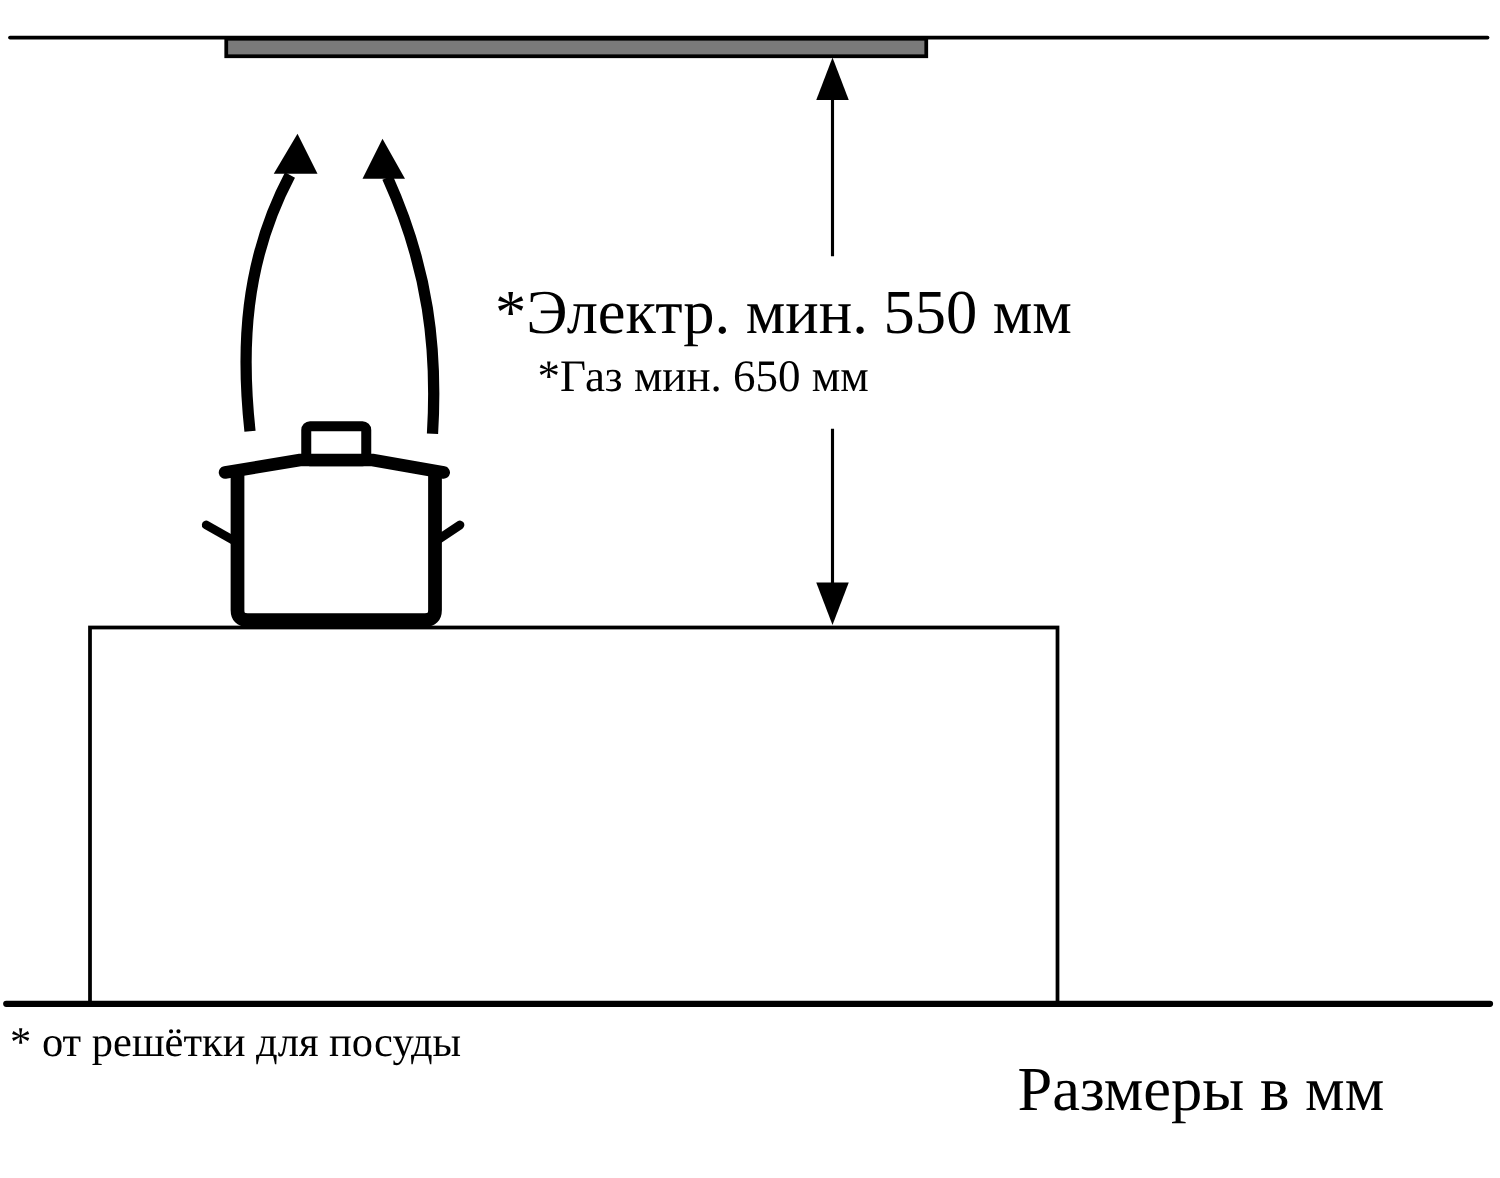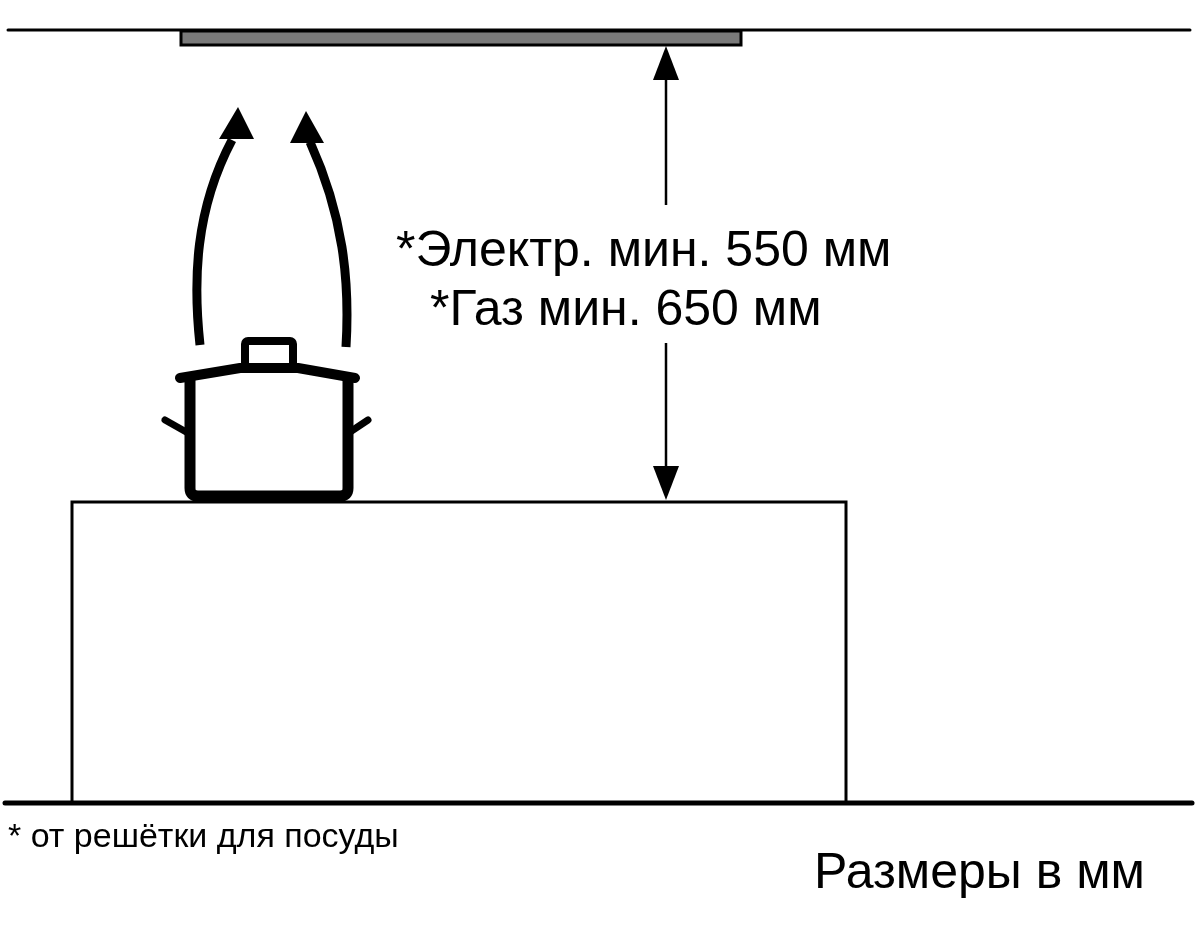--- a/index.html
+++ b/index.html
@@ -17,34 +17,34 @@
     }
     #diagram-canvas {
       position: absolute;
       left: 0;
       top: 0;
       width: 1200px;
       height: 942px;
     }
     .label {
       position: absolute;
-      font-family: Liberation Sans, sans-serif;
+      font-family: Liberation Serif, serif;
       color: #000000;
       white-space: nowrap;
       line-height: 1;
     }
     .dim-label-1 {
       left: 396px;
       top: 224px;
       font-size: 50px;
     }
     .dim-label-2 {
       left: 430px;
       top: 283px;
-      font-size: 50px;
+      font-size: 36px;
     }
     .footnote {
       left: 8px;
       top: 818px;
       font-size: 34px;
     }
     .units-note {
       left: 814px;
       top: 846px;
       font-size: 50px;

